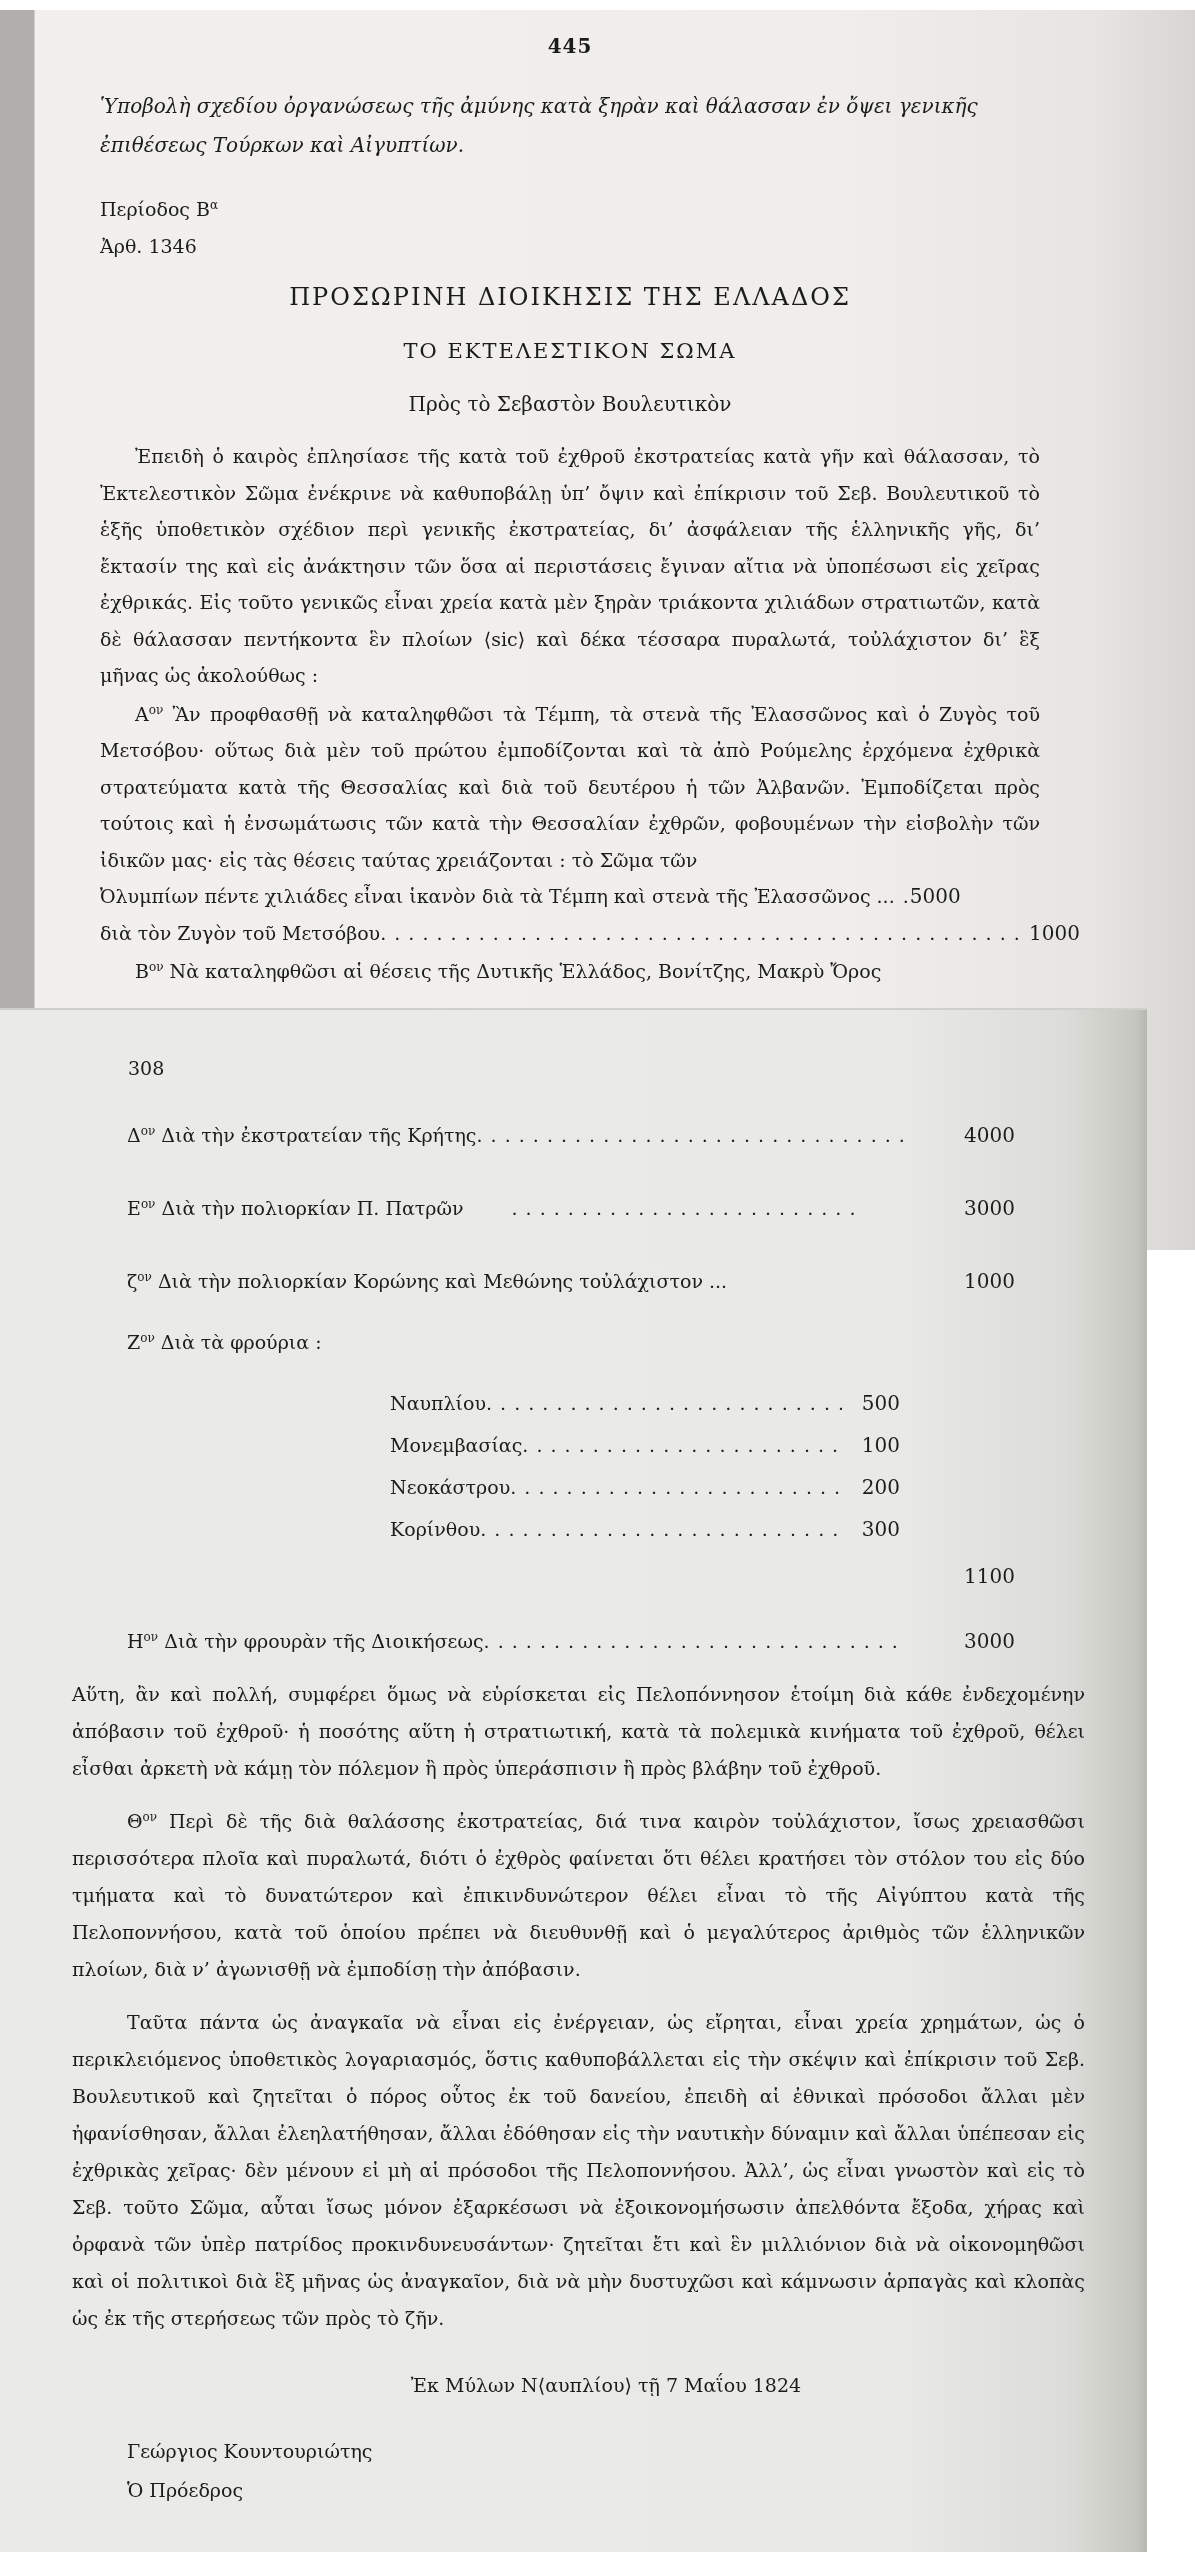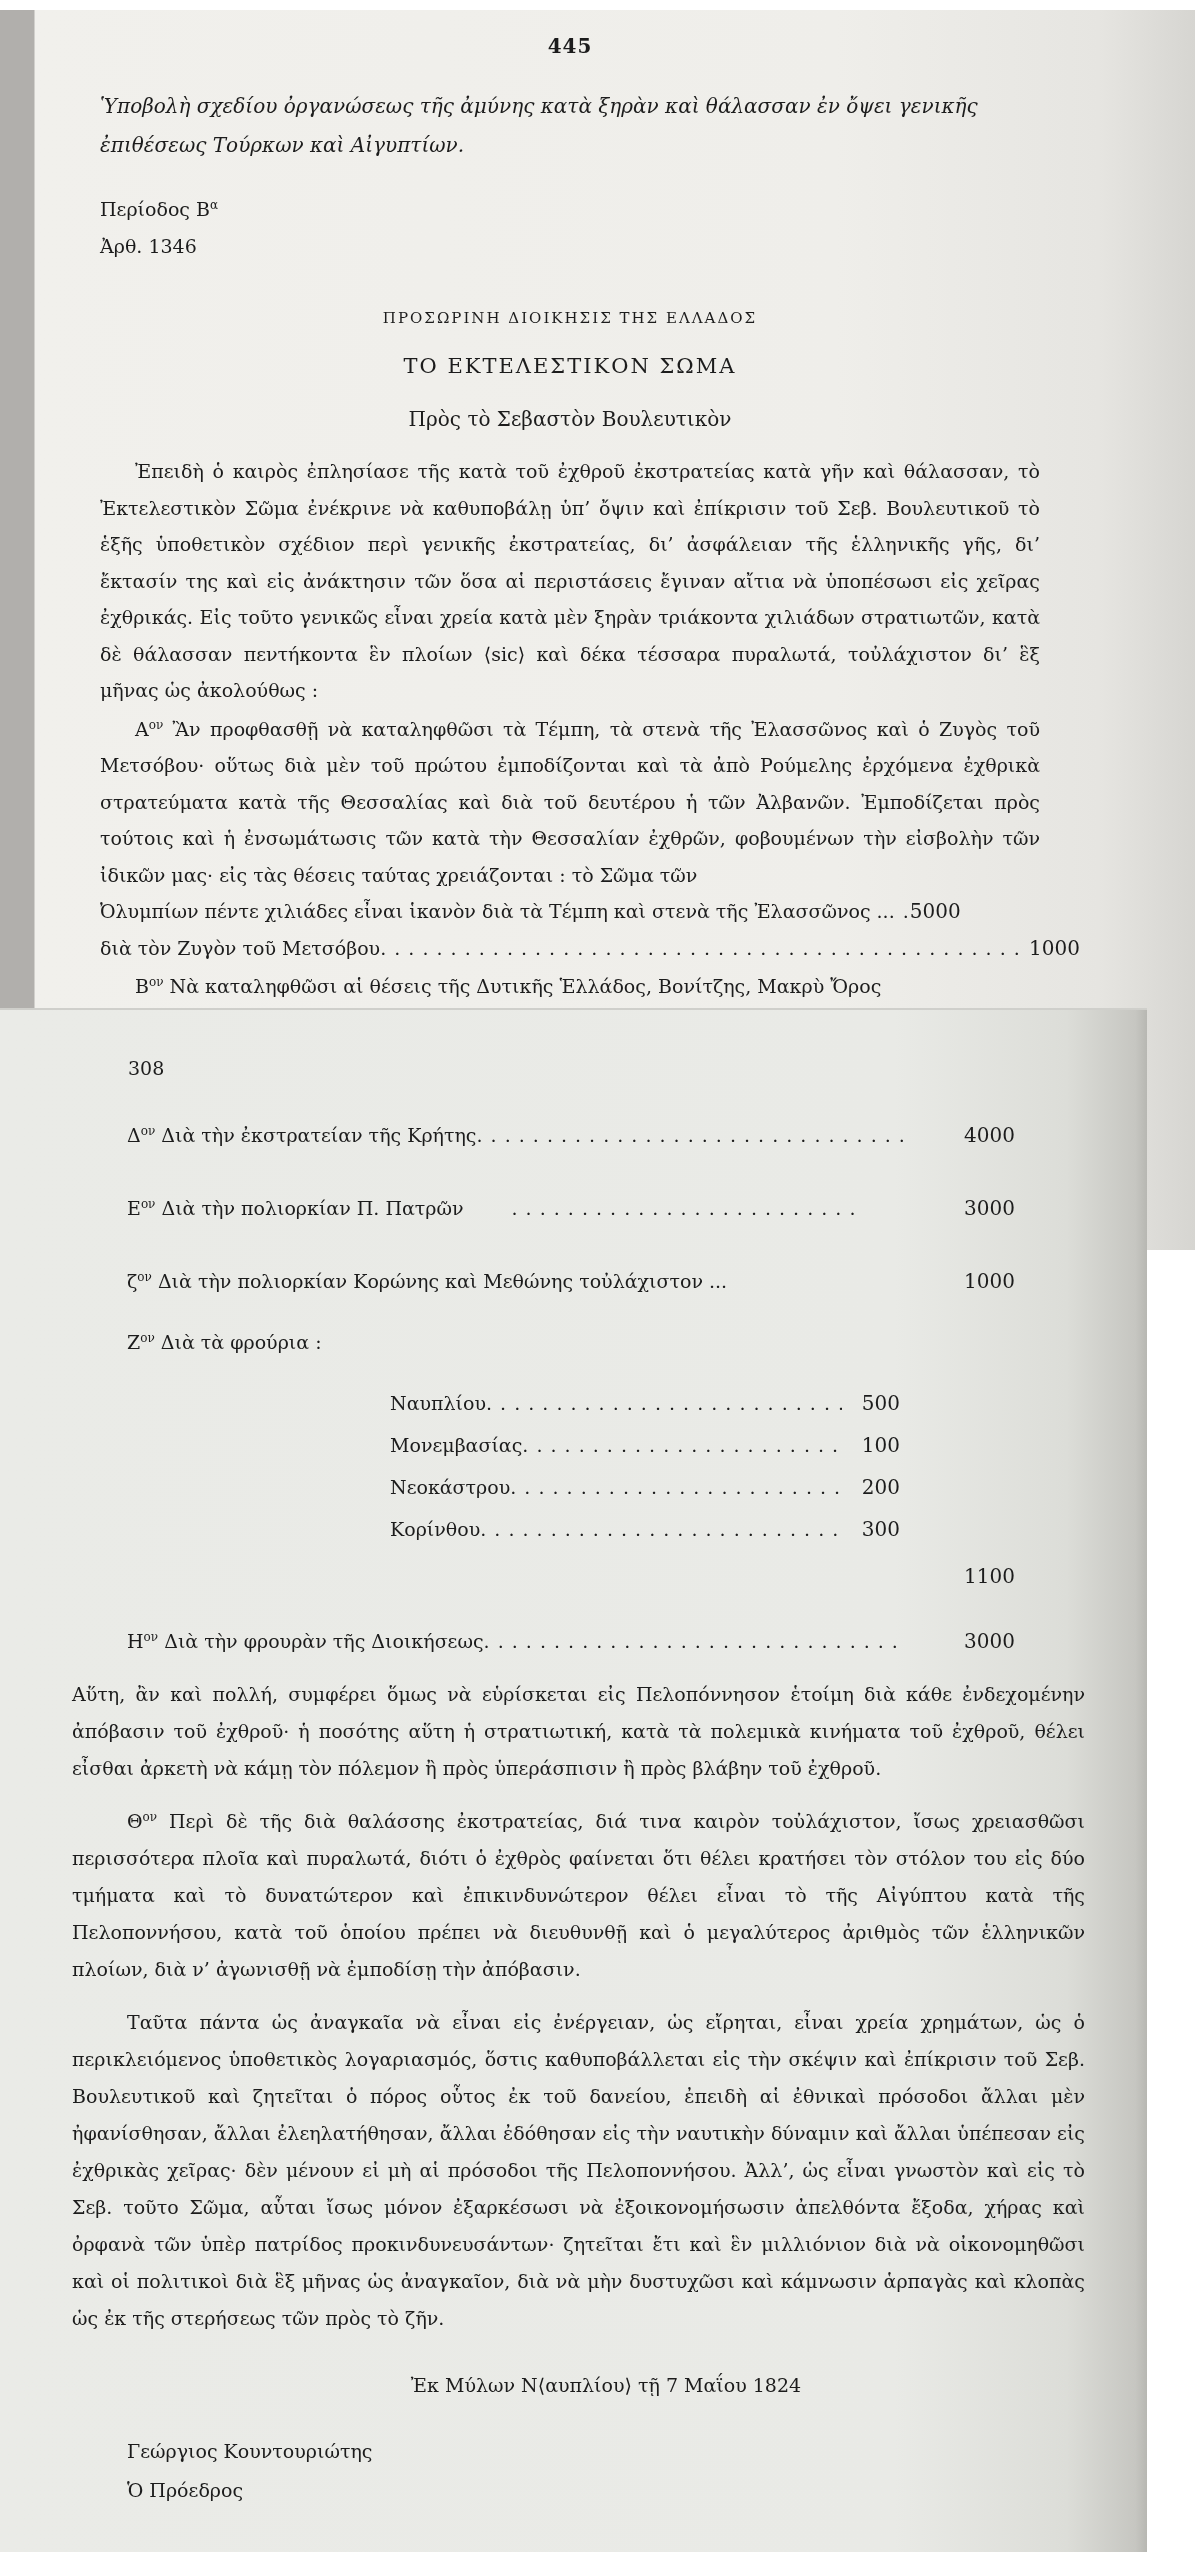--- a/index.html
+++ b/index.html
@@ -18,22 +18,22 @@
     top:10px; left:0; width:1195px; height:1240px;
     background:linear-gradient(90deg,
       #b1afac 0, #b1afac 34px,
       #f1f0ec 35px, #efeeea 70%,
       #e6e5e1 92%, #d6d5d1 100%);
   }
   .p1-content { padding:18px 155px 0 100px; font-size:19px; line-height:36.5px; }
   .p1-pagenum { text-align:center; font-weight:bold; font-size:20px; letter-spacing:1px; margin-bottom:22px; }
   .p1-summary { font-style:italic; font-size:20px; line-height:39px; margin:0 0 26px 0; }
   .p1-meta { line-height:37px; }
-  .p1-h1 { text-align:center; font-size:15px; letter-spacing:2px; margin-top:35px; font-weight:500; }
-  .p1-h2 { text-align:center; font-size:21px; letter-spacing:2px; margin-top:12px; font-weight:500; }
+  .p1-h1 { text-align:center; font-size:24px; letter-spacing:2px; margin-top:14px; font-weight:500; }
+  .p1-h2 { text-align:center; font-size:21px; letter-spacing:2px; margin-top:18px; font-weight:500; }
   .p1-salut { text-align:center; font-size:20px; margin-top:16px; margin-bottom:16px; }
   .para { text-align:justify; margin:0; }
   .ind35 { text-indent:35px; }
   .p1 .lrow { margin-right:-40px; }
 
   
   .page2 {
     top:1008px; left:0; width:1147px; height:1542px;
     border-top:2px solid #cfcfcb;
     background:linear-gradient(90deg,

